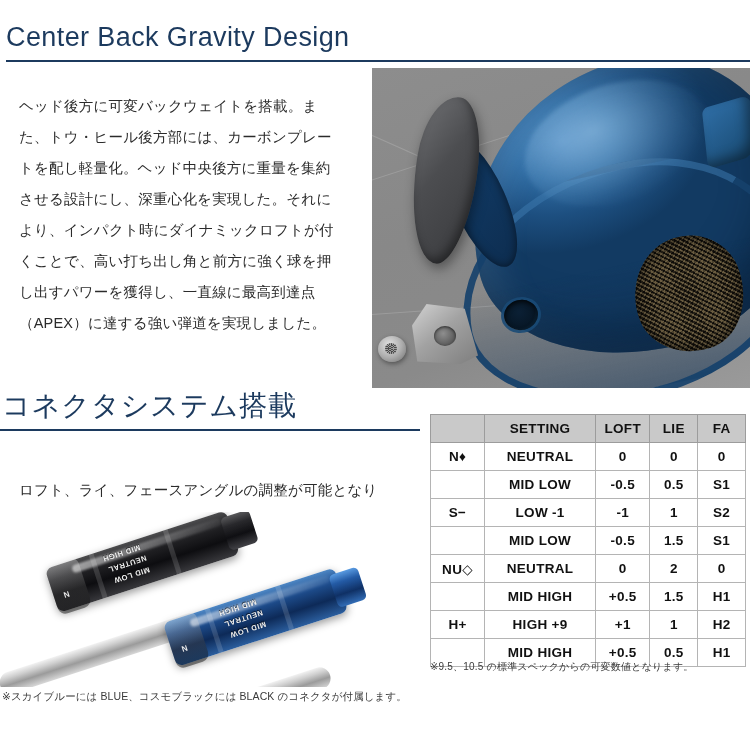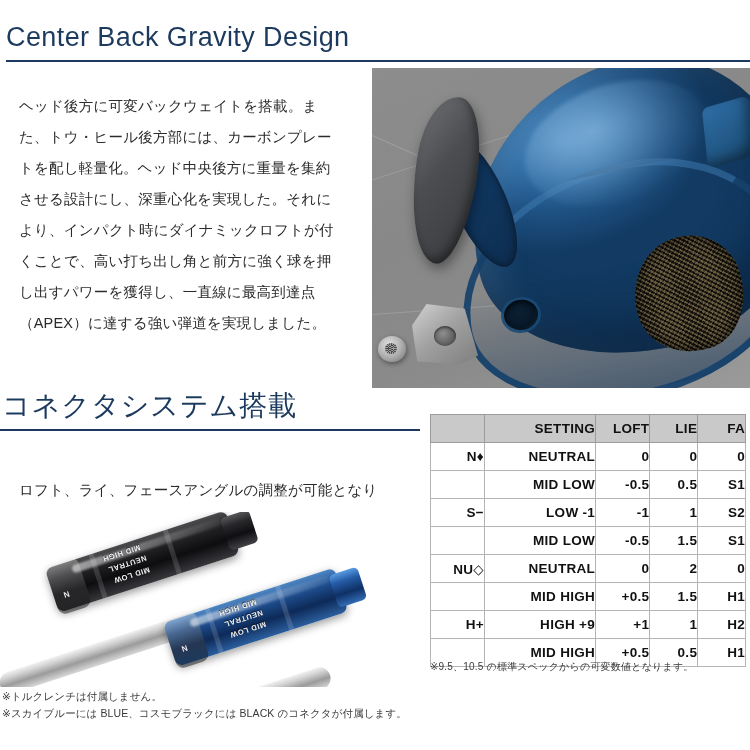--- a/index.html
+++ b/index.html
@@ -268,21 +268,21 @@
     left: 430px;
     top: 414px;
     width: 316px;
     border-collapse: collapse;
     font-size: 13.5px;
     color: #111111;
   }
   #spec-table th, #spec-table td {
     border: 1px solid #b4b4b4;
     height: 27px;
-    text-align: right;
+    text-align: center;
     font-weight: bold;
     padding: 0;
     background: #ffffff;
     letter-spacing: 0.3px;
   }
   #spec-table thead th {
     background: #c9c9c9;
     border-color: #9c9c9c;
     font-size: 13.5px;
   }
@@ -450,15 +450,14 @@
       <td>+0.5</td>
       <td>0.5</td>
       <td>H1</td>
     </tr>
   </tbody>
 </table>
 
 <div id="table-note">※9.5、10.5 の標準スペックからの可変数値となります。</div>
 
 <div id="footnotes">
-  <div>※トルクレンチは付属しません。</div>
   <div>※スカイブルーには BLUE、コスモブラックには BLACK のコネクタが付属します。</div>
 </div>
 
 </body></html>

